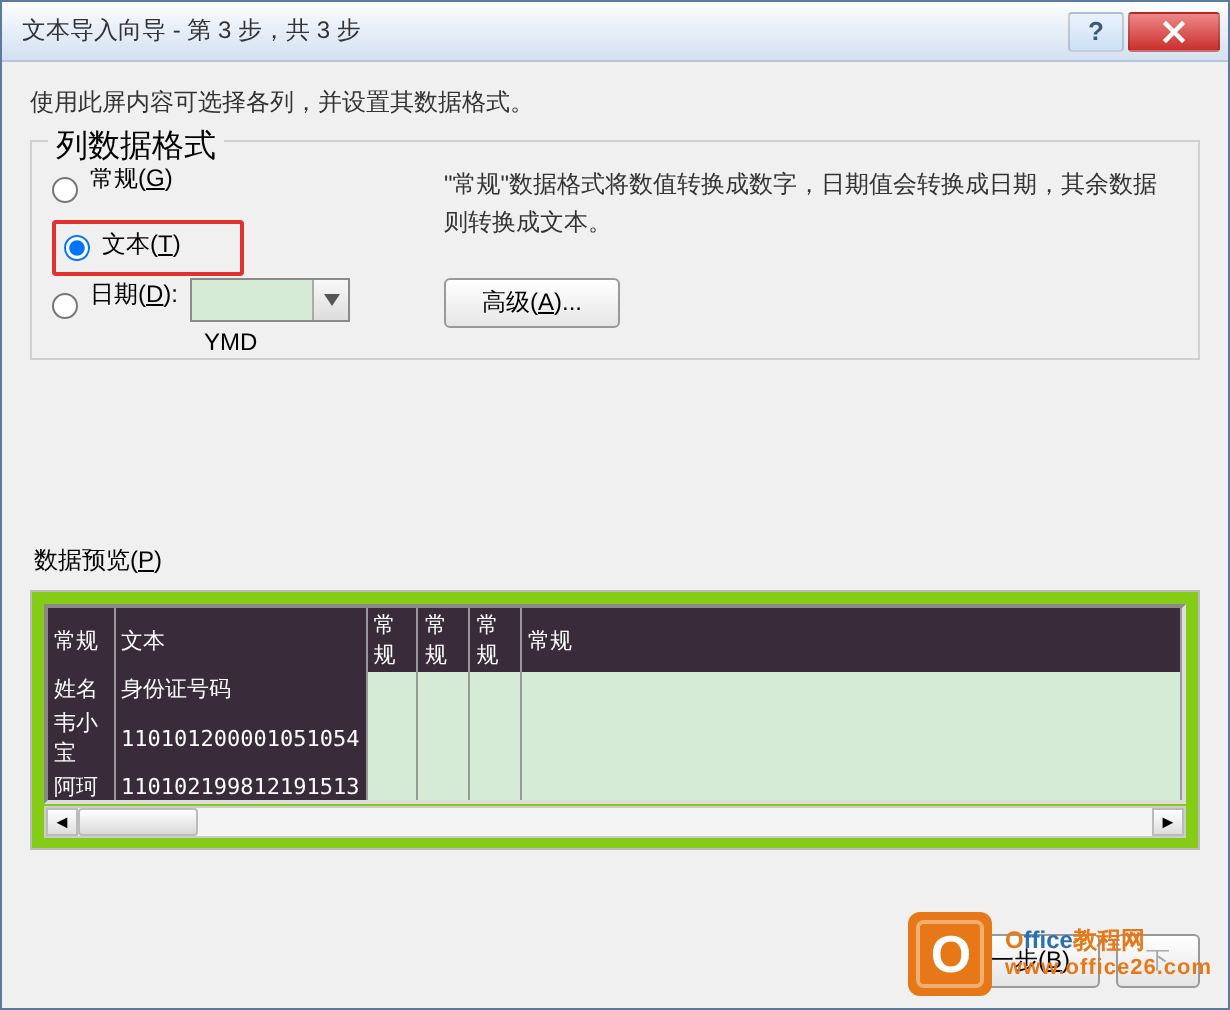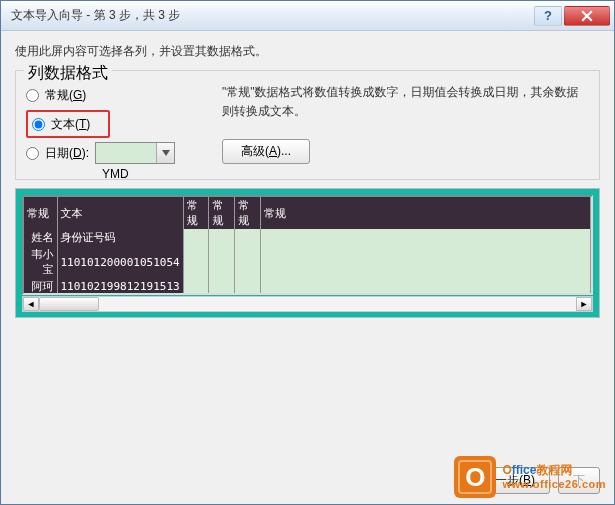--- a/index.html
+++ b/index.html
@@ -12,36 +12,36 @@
     .tb-help { background: linear-gradient(to bottom,#eaf3fc,#cde0f5); color:#3a5a7a; font-weight:bold; font-size:13px;}
     .tb-close { width: 46px; background: linear-gradient(to bottom,#e88,#c9302c); color:#fff; font-weight:bold; font-size:14px;}
     .tb-close svg { width:12px; height:12px; }
     .content { padding: 12px 14px 10px 14px; }
     .instruction { margin-bottom: 10px; color: #333; }
     .fieldset { border: 1px solid #d0d0d0; padding: 10px 10px 12px 10px; position: relative; margin-bottom: 8px; }
     .fieldset-legend { position: absolute; top: -8px; left: 8px; background: #f0f0f0; padding: 0 4px; font-size: 16px; }
     .fmt-cols { display: flex; align-items: flex-start; }
     .fmt-left { width: 180px; }
     .fmt-right { flex: 1; padding-left: 16px; padding-top: 2px; }
-    .radio-row { display: flex; align-items: center; height: 28px; }
+    .radio-row { display: flex; height: 28px; }
     .radio-row input[type=radio]{ margin-right: 6px; }
     .u { text-decoration: underline; }
-    .highlight-box { border: 2.5px solid #e03030; padding: 2px 4px; margin: 1px 0; width: 84px; border-radius: 2px; }
+    .highlight-box { border: 2.5px solid #e03030; padding: 2px 4px; margin: 1px 0; width: 96px; border-radius: 2px; }
     .date-select { display:inline-flex; align-items:center; background:#d5ebd5; border:1px solid #8a8a8a; height:22px; width:80px; margin-left:6px; }
     .date-select-val { flex:1; padding:0 6px;margin-top:42px; }
     .date-select-btn { width:18px; height:100%; display:flex; align-items:center; justify-content:center; border-left:1px solid #aaa; background:linear-gradient(#f8f8f8,#ddd); }
     .desc-text { color:#333; line-height:1.6; margin-bottom:18px; }
     .adv-btn { display:inline-block; padding:3px 18px; border:1px solid #999; border-radius:3px; background:linear-gradient(#fff,#e6e6e6); cursor:pointer; }
     .preview-label { margin: 92px 0 6px 2px; }
-    .preview-box { border:1px solid #bbb; background:#14b8a6; height:130px; position:relative; }
+    .preview-box { border:1px solid #bbb; background:#84cc16; height:130px; position:relative; }
     .preview-inner { position:absolute; top:6px; left:6px; right:6px; bottom:22px; border:2px inset #ddd; overflow:hidden; background:#fff;}
     .pv-table { border-collapse:collapse; font-size:11px; font-family:"SimSun",monospace; }
     .pv-table th { background:#3a2b3a; color:#fff; font-weight:normal; border-right:1px solid #999; padding:1px 3px; text-align:left; height:16px;}
     .pv-table td { border-right:1px solid #999; padding:1px 3px; height:15px; }
-    .row-data td.c0 { background:#3a2b3a; color:#fff;text-align:right; }
+    .row-data td.c0 { background:#3a2b3a; color:#fff; }
     .row-data td.c1 { background:#3a2b3a; color:#fff; }
     .row-data td.rest { background:#d5ebd5; }
     .big-rest { width:330px; }
     .hscroll { position:absolute; left:6px; right:6px; bottom:5px; height:16px; background:#eee; border:1px solid #ccc; display:flex; align-items:center; }
     .hs-btn { width:16px; height:14px; background:linear-gradient(#fff,#ddd); border:1px solid #bbb; display:flex; align-items:center; justify-content:center; font-size:9px;}
     .hs-track { flex:1; height:100%; background:#f4f4f4; position:relative;}
     .hs-thumb { position:absolute; left:0; top:0; height:100%; width:60px; background:linear-gradient(#fff,#d8d8d8); border:1px solid #bbb; border-radius:2px;}
     .footer { position:absolute; bottom:10px; right:14px; display:flex; gap:8px; }
     .btn { padding:4px 14px; border:1px solid #999; border-radius:3px; background:linear-gradient(#fff,#e4e4e4); cursor:pointer; font-size:12px; font-family:inherit;}
     .btn.disabled { color:#aaa; }
@@ -100,20 +100,21 @@
         </div>
         <div class="fmt-right">
           <div class="desc-text">"常规"数据格式将数值转换成数字，日期值会转换成日期，其余数据则转换成文本。</div>
           <div style="text-align:left;">
             <span class="adv-btn"><span>高级(</span><span class="u">A</span><span>)...</span></span>
           </div>
         </div>
       </div>
     </div>
 
+    <div class="preview-label"><span>数据预览(</span><span class="u">P</span><span>)</span></div>
 
     <div class="preview-box">
       <div class="preview-inner">
         <table class="pv-table">
           <tbody>
               <tr>
             <th>常规</th>
             <th>文本</th>
             <th>常规</th>
             <th>常规</th>

